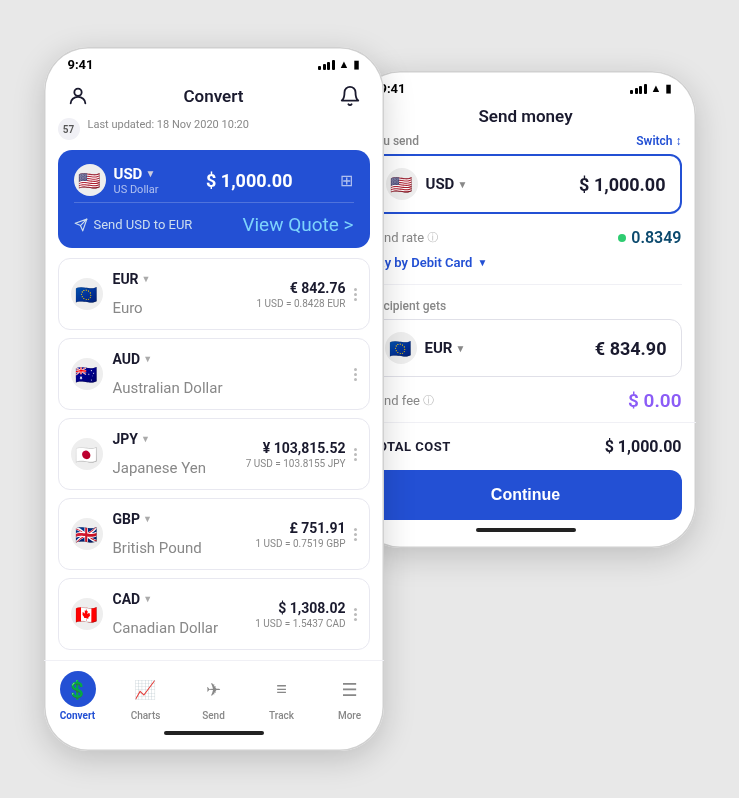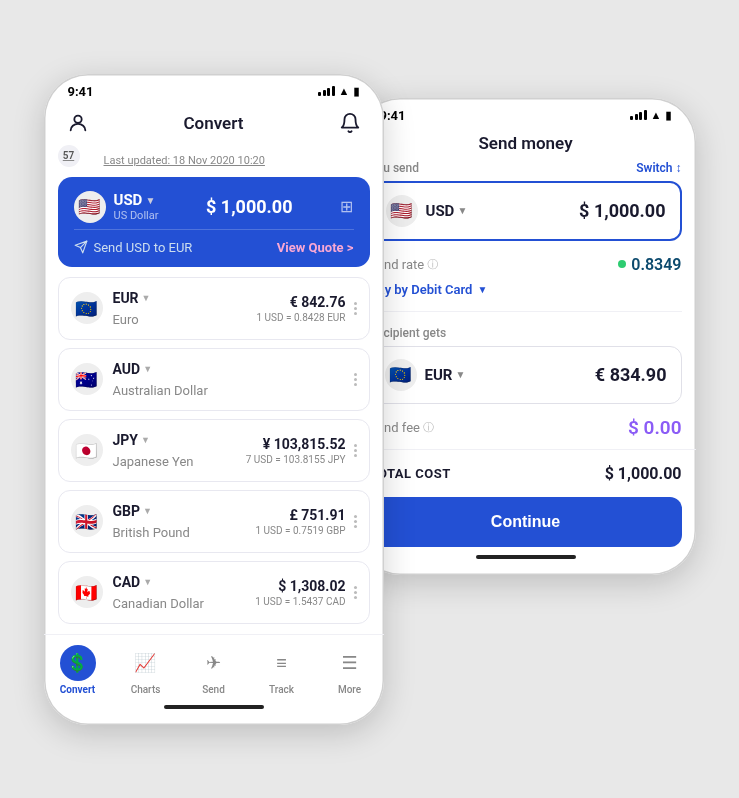--- a/index.html
+++ b/index.html
@@ -65,26 +65,25 @@
       color: #1a1a2e;
     }
     .nav-icon { width: 28px; height: 28px; display: flex; align-items: center; justify-content: center; color: #1a1a2e; font-size: 18px; }
 
     
     .content { padding: 0 14px; }
 
     
     .last-updated {
       display: flex;
-      align-items: flex-end;
-      gap: 24px;
+      align-items: flex-start;
+      gap: 8px;
       margin-bottom: 10px;
       font-size: 11px;
       color: #888;
-      text-decoration: underline;
     }
     .update-badge {
       background: #f0f0f5;
       border-radius: 50%;
       width: 22px;
       height: 22px;
       display: flex;
       align-items: center;
       justify-content: center;
       font-size: 10px;
@@ -125,36 +124,36 @@
 
     .send-row {
       display: flex;
       align-items: center;
       justify-content: space-between;
       padding: 10px 0 12px 0;
       border-top: 1px solid rgba(255,255,255,0.2);
       margin-top: 4px;
     }
     .send-label { display: flex; align-items: center; gap: 6px; font-size: 13px; color: #cde; }
-    .view-quote { font-size: 13px; color: #f9a8d4; font-weight: 700; }
+    .view-quote { font-size: 19px; color: #7dd3fc; font-weight: 400; }
 
     
     .currency-card {
       background: #fff;
       border: 1.5px solid #e8e8f0;
       border-radius: 12px;
       padding: 12px 12px;
       margin-bottom: 8px;
       display: flex;
       align-items: center;
       justify-content: space-between;
     }
     .cc-left { display: flex; align-items: center; gap: 10px; }
     .cc-code { font-size: 14px; font-weight: 700; color: #1a1a2e; display: flex; align-items: center; gap: 3px; }
-    .cc-name { font-size: 13px; color: #888; margin-top: 6px; }
+    .cc-name { font-size: 15px; color: #888; margin-top: 12px; }
     .cc-right { display: flex; align-items: center; gap: 8px; }
     .cc-amount-block { text-align: right; }
     .cc-amount { font-size: 14px; font-weight: 700; color: #1a1a2e; }
     .cc-rate { font-size: 10px; color: #888; margin-top: 2px; }
     .more-dots { color: #bbb; font-size: 16px; display: flex; flex-direction: column; gap: 2px; }
     .dot { width: 3px; height: 3px; background: #bbb; border-radius: 50%; }
 
     
     .tab-bar {
       display: flex;

